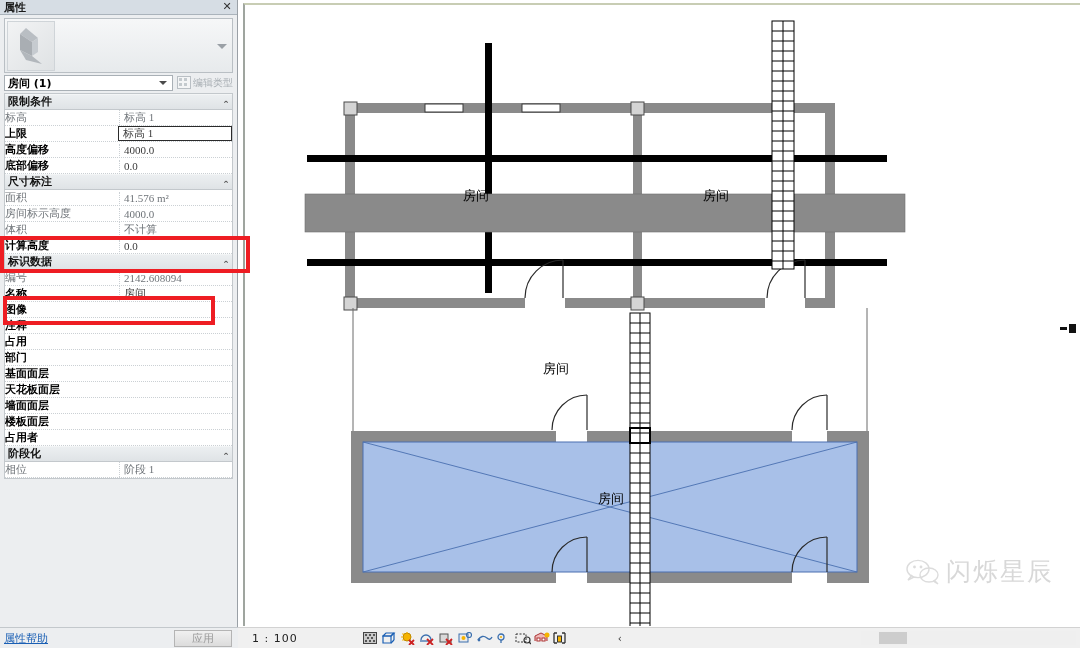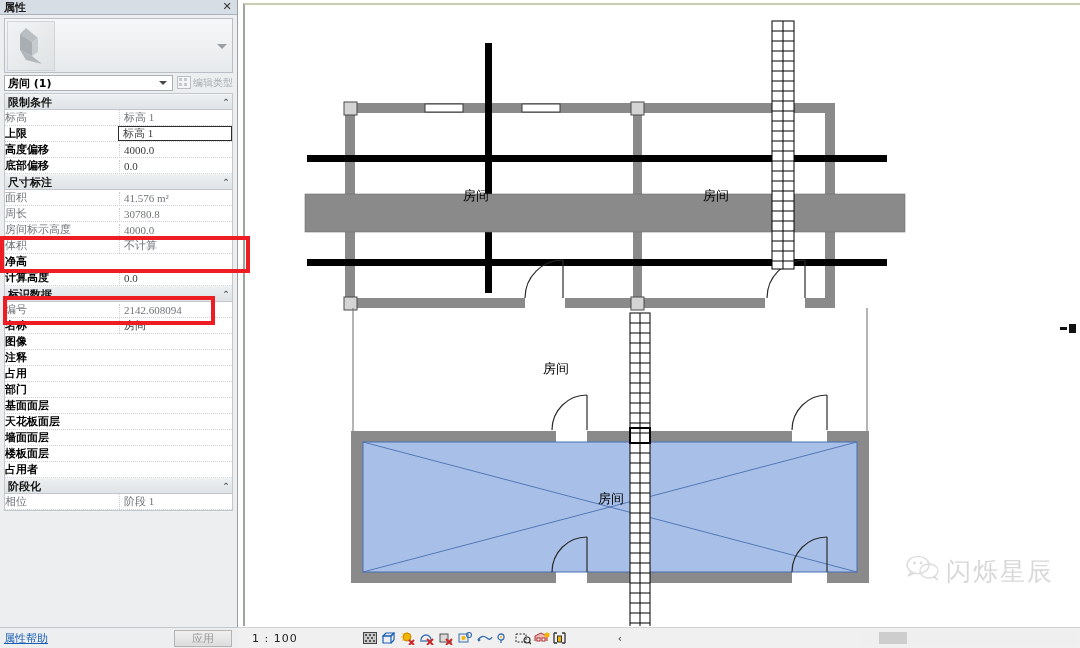--- a/index.html
+++ b/index.html
@@ -65,21 +65,21 @@
     width:12px;height:11px;border:1px solid #b9bfc4;
     display:inline-block;position:relative;background:#f4f5f6;
   }
   #edit-type .ic:before{
     content:"";position:absolute;left:1px;top:1px;width:3px;height:3px;
     background:#c4cace;box-shadow:5px 0 0 #c4cace,0 5px 0 #c4cace,5px 5px 0 #c4cace;
   }
   
   #ptable{margin:0 4px;background:#fff;border:1px solid #c3c8cc;box-sizing:border-box;}
   .grp{
-    display:flex;align-items:center;height:14px;
+    display:flex;align-items:flex-end;height:14px;
     background:linear-gradient(to bottom,#eceff1,#dfe3e6);
     border-bottom:1px solid #c3c8cc;border-top:1px solid #f3f5f6;
     font-weight:bold;font-size:11px;padding-left:3px;color:#111;
   }
   .grp .gl{flex:1;}
   .grp .collapse{
     width:12px;text-align:center;color:#5a5a5a;font-size:9px;
   }
   .row{
     display:flex;height:15px;align-items:center;
@@ -130,21 +130,21 @@
   }
   #plan-svg{position:absolute;left:0;top:0;}
   .roomlabel{
     position:absolute;font-size:13px;color:#000;
     font-family:"DejaVu Sans","Liberation Sans",sans-serif;
     white-space:nowrap;
   }
   
   #watermark{
     position:absolute;right:26px;bottom:38px;
-    display:flex;align-items:flex-start;gap:6px;
+    display:flex;align-items:center;gap:6px;
     color:#d8d8d8;font-size:25px;letter-spacing:2px;
     font-family:"DejaVu Sans","Liberation Sans",sans-serif;
     user-select:none;
   }
   
   #viewbar{
     position:absolute;left:238px;bottom:0;width:842px;height:21px;
     background:#f0f0f0;border-top:1px solid #d2d2d2;
     display:flex;align-items:center;box-sizing:border-box;gap:45px;
   }
@@ -225,34 +225,26 @@
       </div>
       <div class="grp">
         <span class="gl">尺寸标注</span>
         <span class="collapse">⌃</span>
       </div>
       <div class="row ro">
         <div class="k">面积</div>
         <div class="v">41.576 m²</div>
       </div>
       <div class="row ro">
-        <div class="k">周长</div>
-        <div class="v">30780.8</div>
-      </div>
-      <div class="row ro">
         <div class="k">房间标示高度</div>
         <div class="v">4000.0</div>
       </div>
       <div class="row ro">
         <div class="k">体积</div>
         <div class="v">不计算</div>
-      </div>
-      <div class="row bold">
-        <div class="k">净高</div>
-        <div class="v"></div>
       </div>
       <div class="row bold">
         <div class="k">计算高度</div>
         <div class="v">0.0</div>
       </div>
       <div class="grp">
         <span class="gl">标识数据</span>
         <span class="collapse">⌃</span>
       </div>
       <div class="row ro">

